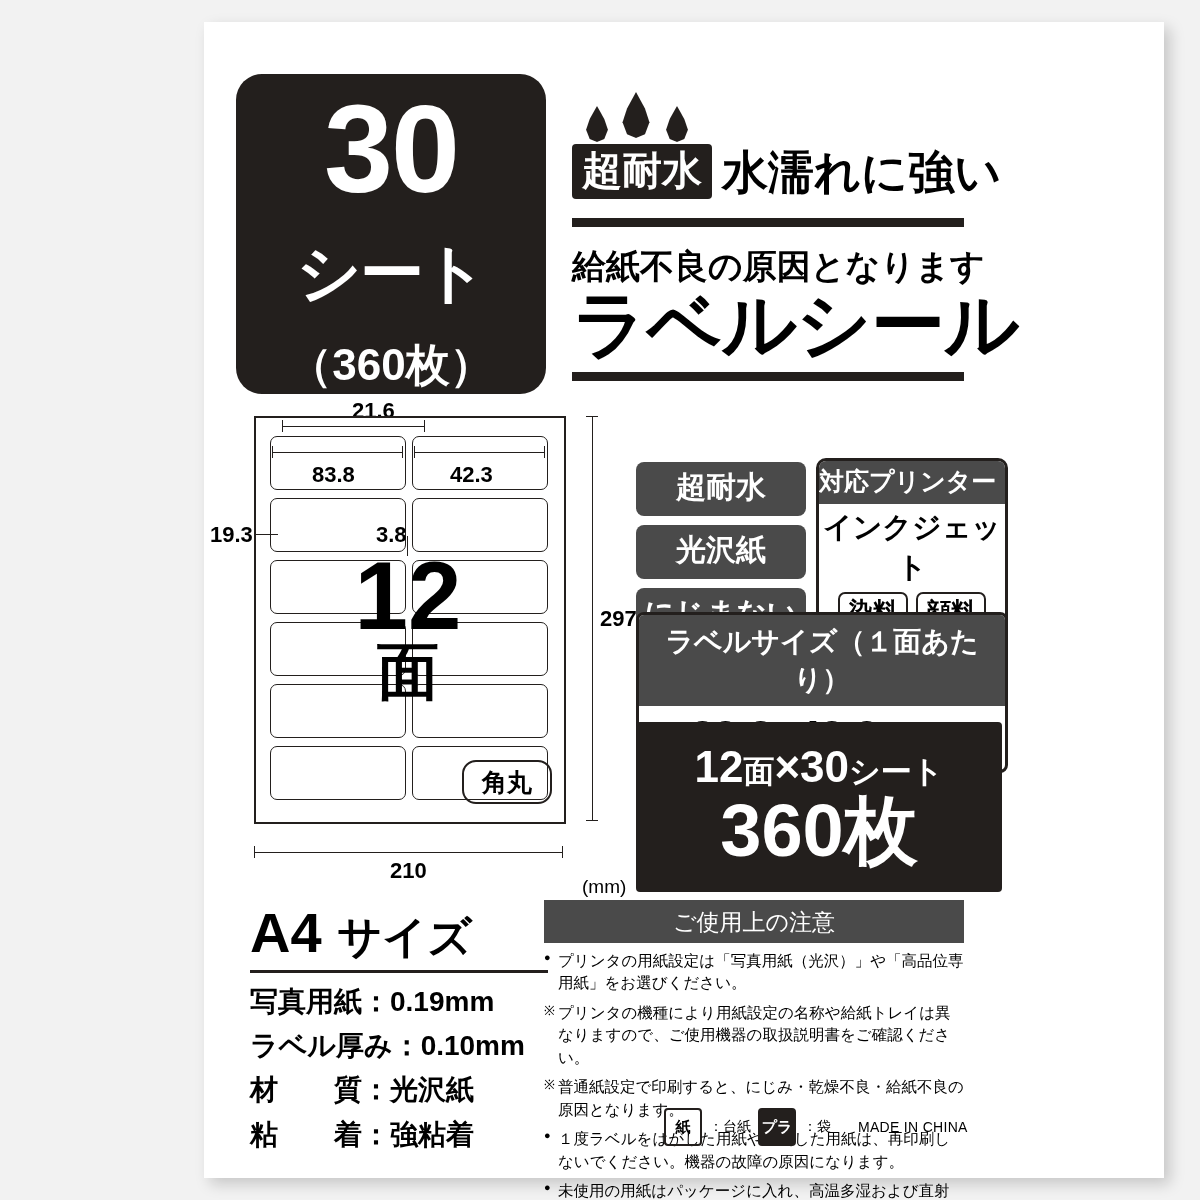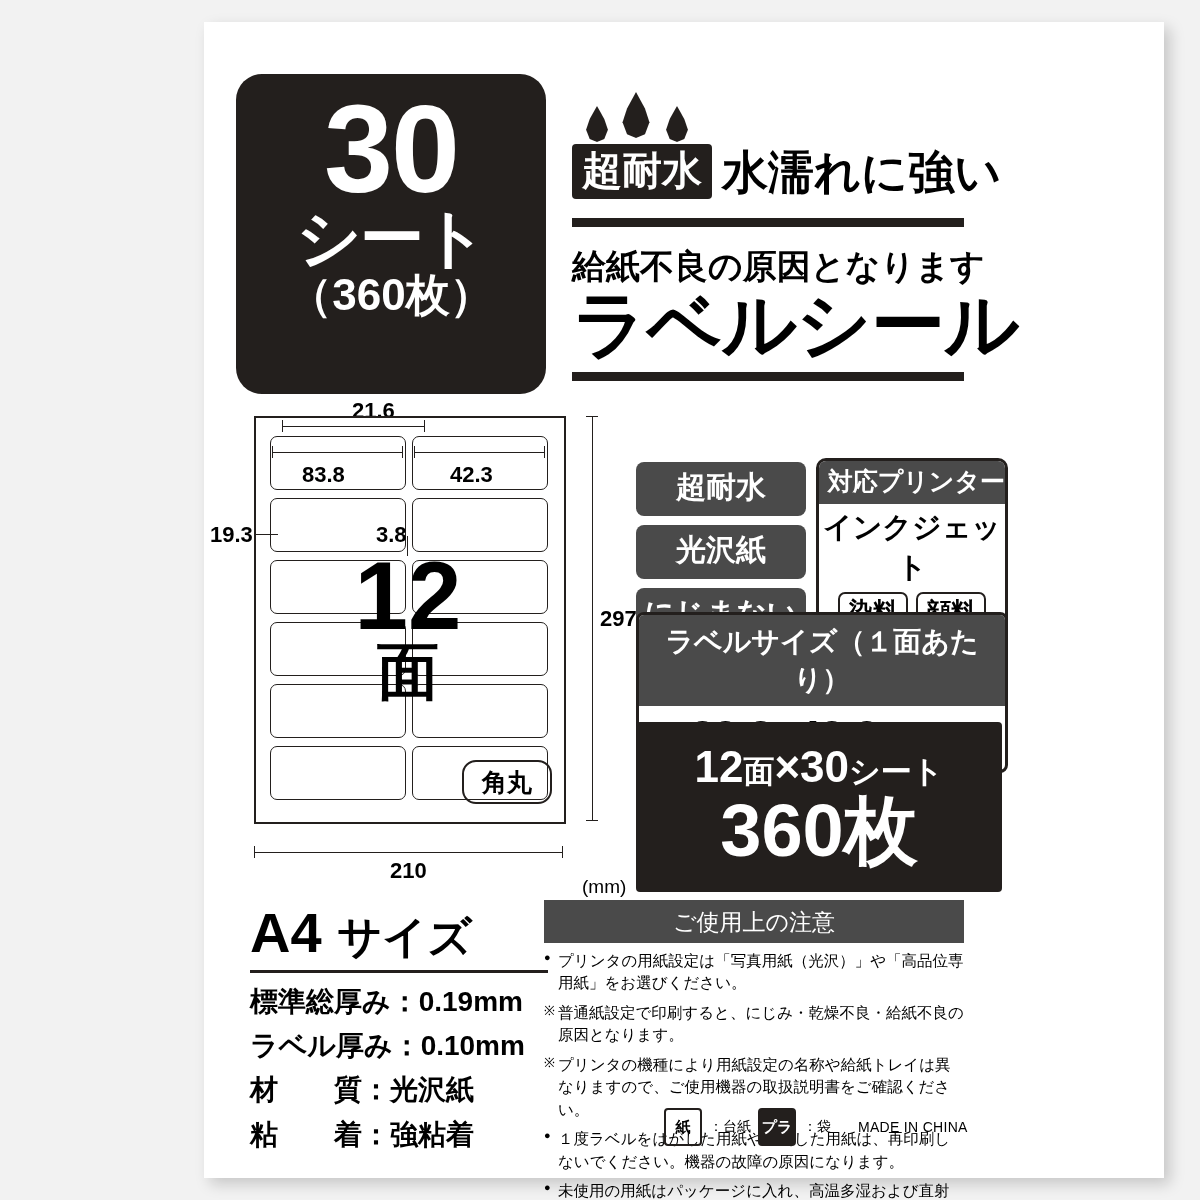--- a/index.html
+++ b/index.html
@@ -2,21 +2,21 @@
 <html><head>
 <meta charset="utf-8">
 <style>
   html,body{margin:0;padding:0;background:#f2f2f2;}
   body{width:1200px;height:1200px;font-family:"Liberation Sans","DejaVu Sans",sans-serif;color:#000;}
   .page{position:relative;width:1200px;height:1200px;overflow:hidden;background:#f2f2f2;}
   .sheet{position:absolute;left:204px;top:22px;width:960px;height:1156px;background:#fff;box-shadow:6px 6px 14px rgba(0,0,0,0.18);}
 
   
   .count-box{position:absolute;left:32px;top:52px;width:310px;height:320px;background:#231f1d;border-radius:26px;
-             display:flex;flex-direction:column;align-items:center;justify-content:flex-start;color:#fff;}
+             display:flex;flex-direction:column;align-items:center;justify-content:flex-start;color:#fff;gap:35px;}
   .count-num{font-size:124px;font-weight:bold;line-height:1.05;letter-spacing:-2px;margin-top:10px;}
   .count-sheet{font-size:64px;font-weight:bold;line-height:0.95;margin-top:-6px;letter-spacing:-2px;}
   .count-sub{font-size:44px;font-weight:bold;line-height:1;margin-top:4px;}
 
   .drops{position:absolute;left:380px;top:70px;width:110px;height:46px;}
   .drop{position:absolute;width:30px;height:42px;background:#231f1d;border-radius:50% 50% 50% 50% / 62% 62% 38% 38%;
         clip-path:polygon(50% 0%,78% 36%,92% 66%,78% 92%,50% 100%,22% 92%,8% 66%,22% 36%);}
   .drop.d1{left:0;top:14px;width:26px;height:36px;}
   .drop.d2{left:36px;top:0;width:32px;height:46px;}
   .drop.d3{left:80px;top:14px;width:26px;height:36px;}
@@ -42,21 +42,21 @@
   .dimtxt{position:absolute;font-size:22px;font-weight:bold;white-space:nowrap;}
   .dimline{position:absolute;background:#231f1d;}
   .vline{width:1.4px;}
   .hline{height:1.4px;}
 
   
   .feat{position:absolute;left:432px;top:440px;width:170px;}
   .feat .pill{background:#4a4a4a;color:#fff;border-radius:8px;font-size:30px;font-weight:bold;
               text-align:center;padding:5px 0 8px 0;margin-bottom:9px;}
   .printer{position:absolute;left:612px;top:436px;width:186px;border:3px solid #231f1d;border-radius:10px;background:#fff;overflow:hidden;}
-  .printer .ptitle{background:#4a4a4a;color:#fff;font-size:25px;font-weight:bold;text-align:right;padding:4px 0 6px 0;}
+  .printer .ptitle{background:#4a4a4a;color:#fff;font-size:25px;font-weight:bold;text-align:left;padding:4px 0 6px 0;}
   .printer .pmain{font-size:29px;font-weight:bold;text-align:center;padding:4px 0 2px 0;}
   .printer .prow{display:flex;justify-content:center;gap:8px;padding:2px 0 8px 0;}
   .printer .prow span{border:2.5px solid #231f1d;border-radius:7px;font-size:25px;font-weight:bold;padding:1px 8px 3px 8px;}
 
   .labelsize{position:absolute;left:432px;top:590px;width:366px;border:3px solid #231f1d;border-radius:8px;background:#fff;overflow:hidden;}
   .labelsize .ltitle{background:#4a4a4a;color:#fff;font-size:28px;font-weight:bold;text-align:center;padding:8px 0 7px 0;}
   .labelsize .lval{font-size:42px;font-weight:bold;text-align:center;padding:6px 0 10px 0;}
 
   .total{position:absolute;left:432px;top:700px;width:366px;height:170px;background:#231f1d;color:#fff;border-radius:4px;
          display:flex;flex-direction:column;align-items:center;justify-content:center;}
@@ -129,21 +129,21 @@
       <div class="label" style="left:168px;top:98px;width:134px;height:52px;"></div>
       <div class="label" style="left:26px;top:160px;width:134px;height:52px;"></div>
       <div class="label" style="left:168px;top:160px;width:134px;height:52px;"></div>
       <div class="label" style="left:26px;top:222px;width:134px;height:52px;"></div>
       <div class="label" style="left:168px;top:222px;width:134px;height:52px;"></div>
       <div class="label" style="left:26px;top:284px;width:134px;height:52px;"></div>
       <div class="label" style="left:168px;top:284px;width:134px;height:52px;"></div>
       <div class="label" style="left:26px;top:346px;width:134px;height:52px;"></div>
       <div class="label" style="left:168px;top:346px;width:134px;height:52px;"></div>
 
-      <div class="dimtxt" style="left:58px;top:62px;">83.8</div>
+      <div class="dimtxt" style="left:68px;top:62px;">83.8</div>
       <div class="dimline hline" style="left:28px;top:52px;width:130px;"></div>
       <div class="dimline vline" style="left:28px;top:46px;height:12px;"></div>
       <div class="dimline vline" style="left:158px;top:46px;height:12px;"></div>
 
       <div class="dimtxt" style="left:206px;top:62px;">42.3</div>
       <div class="dimline hline" style="left:170px;top:52px;width:130px;"></div>
       <div class="dimline vline" style="left:170px;top:46px;height:12px;"></div>
       <div class="dimline vline" style="left:300px;top:46px;height:12px;"></div>
 
       <div class="dimtxt" style="left:-34px;top:122px;">19.3</div>
@@ -192,43 +192,43 @@
 
     <div class="total">
       <div class="t1"><span>12</span><small>面</small><span>×30</span><small>シート</small></div>
       <div class="t2">360枚</div>
     </div>
 
     <div class="a4"><span>A4</span> <small>サイズ</small></div>
     <div class="a4rule"></div>
     <div class="specs">
       <div class="r">
-          <span class="k">標準総厚み</span>
+          <span class="k">写真用紙</span>
           <span>：0.19mm</span>
         </div>
       <div class="r">
           <span class="k">ラベル厚み</span>
           <span>：0.10mm</span>
         </div>
       <div class="r">
           <span class="k">材　　質</span>
           <span>：光沢紙</span>
         </div>
       <div class="r">
           <span class="k">粘　　着</span>
           <span>：強粘着</span>
         </div>
     </div>
 
     <div class="notes">
       <div class="ntitle">ご使用上の注意</div>
       <ul>
         <li class="b">プリンタの用紙設定は「写真用紙（光沢）」や「高品位専用紙」をお選びください。</li>
+        <li class="s">プリンタの機種により用紙設定の名称や給紙トレイは異なりますので、ご使用機器の取扱説明書をご確認ください。</li>
         <li class="s">普通紙設定で印刷すると、にじみ・乾燥不良・給紙不良の原因となります。</li>
-        <li class="s">プリンタの機種により用紙設定の名称や給紙トレイは異なりますので、ご使用機器の取扱説明書をご確認ください。</li>
         <li class="b">１度ラベルをはがした用紙や印刷した用紙は、再印刷しないでください。機器の故障の原因になります。</li>
         <li class="b">未使用の用紙はパッケージに入れ、高温多湿および直射日光を避けて保管してください。</li>
       </ul>
     </div>
 
     <div class="footer">
       <span class="recyc">紙</span>
       <span class="fo-txt">：台紙</span>
       <span class="recyc b">プラ</span>
       <span class="fo-txt">：袋</span>

